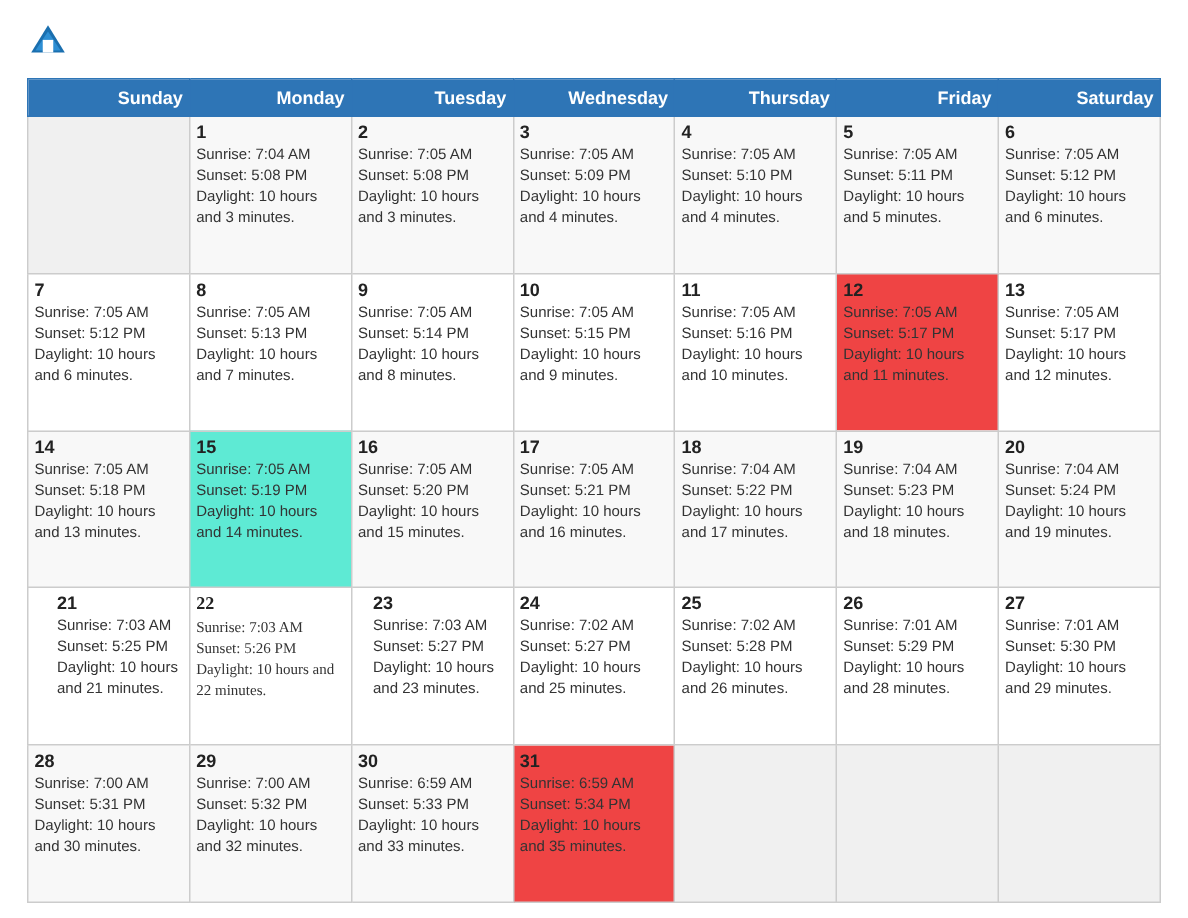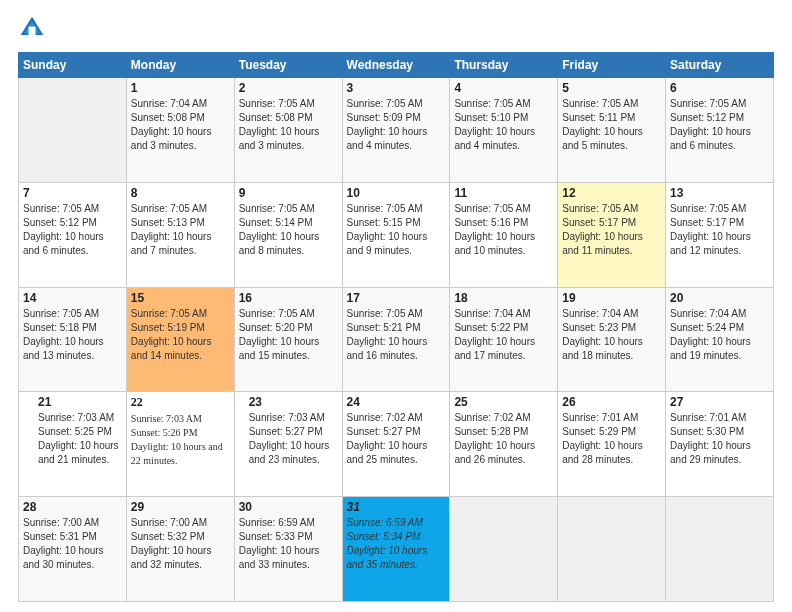--- a/index.html
+++ b/index.html
@@ -62,21 +62,21 @@
       border-collapse: collapse;
       flex: 1;
       font-size: 11px;
     }
     .calendar-table th {
       background: #2e75b6;
       color: #fff;
       font-size: 12px;
       font-weight: bold;
       padding: 5px 4px;
-      text-align: left;
+      text-align: right;
       border: 1px solid #2e75b6;
     }
     .calendar-table td {
       border: 1px solid #ccc;
       vertical-align: top;
       padding: 3px 4px;
       width: 14.28%;
       height: 90px;
       background: #fff;
     }
@@ -180,35 +180,35 @@
             <div class="day-info">Sunrise: 7:05 AM<br>Sunset: 5:14 PM<br>Daylight: 10 hours and 8 minutes.</div>
           </td>
           <td style="background: rgb(255, 255, 255);">
             <span class="day-number">10</span>
             <div class="day-info">Sunrise: 7:05 AM<br>Sunset: 5:15 PM<br>Daylight: 10 hours and 9 minutes.</div>
           </td>
           <td style="background: rgb(255, 255, 255); margin-left: 34px;">
             <span class="day-number">11</span>
             <div class="day-info">Sunrise: 7:05 AM<br>Sunset: 5:16 PM<br>Daylight: 10 hours and 10 minutes.</div>
           </td>
-          <td style="background: #fef9c3; margin-left: 17px;">
+          <td style="background: #ef4444; margin-left: 17px;">
             <span class="day-number">12</span>
             <div class="day-info">Sunrise: 7:05 AM<br>Sunset: 5:17 PM<br>Daylight: 10 hours and 11 minutes.</div>
           </td>
           <td style="background: rgb(255, 255, 255); margin-top: 40px;">
             <span class="day-number">13</span>
             <div class="day-info">Sunrise: 7:05 AM<br>Sunset: 5:17 PM<br>Daylight: 10 hours and 12 minutes.</div>
           </td>
         </tr>
         <tr>
           <td style="background: rgb(248, 248, 248);">
             <span class="day-number">14</span>
             <div class="day-info">Sunrise: 7:05 AM<br>Sunset: 5:18 PM<br>Daylight: 10 hours and 13 minutes.</div>
           </td>
-          <td style="background: #fdba74;">
+          <td style="background: #5eead4;">
             <span class="day-number">15</span>
             <div class="day-info">Sunrise: 7:05 AM<br>Sunset: 5:19 PM<br>Daylight: 10 hours and 14 minutes.</div>
           </td>
           <td style="background: rgb(248, 248, 248);">
             <span class="day-number">16</span>
             <div class="day-info">Sunrise: 7:05 AM<br>Sunset: 5:20 PM<br>Daylight: 10 hours and 15 minutes.</div>
           </td>
           <td style="background: rgb(248, 248, 248);">
             <span class="day-number">17</span>
             <div class="day-info">Sunrise: 7:05 AM<br>Sunset: 5:21 PM<br>Daylight: 10 hours and 16 minutes.</div>
@@ -262,21 +262,21 @@
             <div class="day-info">Sunrise: 7:00 AM<br>Sunset: 5:31 PM<br>Daylight: 10 hours and 30 minutes.</div>
           </td>
           <td style="background: rgb(248, 248, 248);">
             <span class="day-number">29</span>
             <div class="day-info">Sunrise: 7:00 AM<br>Sunset: 5:32 PM<br>Daylight: 10 hours and 32 minutes.</div>
           </td>
           <td style="background: rgb(248, 248, 248);">
             <span class="day-number">30</span>
             <div class="day-info">Sunrise: 6:59 AM<br>Sunset: 5:33 PM<br>Daylight: 10 hours and 33 minutes.</div>
           </td>
-          <td style="background: #0ea5e9; font-style: italic;">
+          <td style="background: #ef4444;">
             <span class="day-number">31</span>
             <div class="day-info">Sunrise: 6:59 AM<br>Sunset: 5:34 PM<br>Daylight: 10 hours and 35 minutes.</div>
           </td>
           <td class="empty-cell"></td>
           <td class="empty-cell"></td>
           <td class="empty-cell"></td>
         </tr>
       </tbody>
   </table>
 </div>

